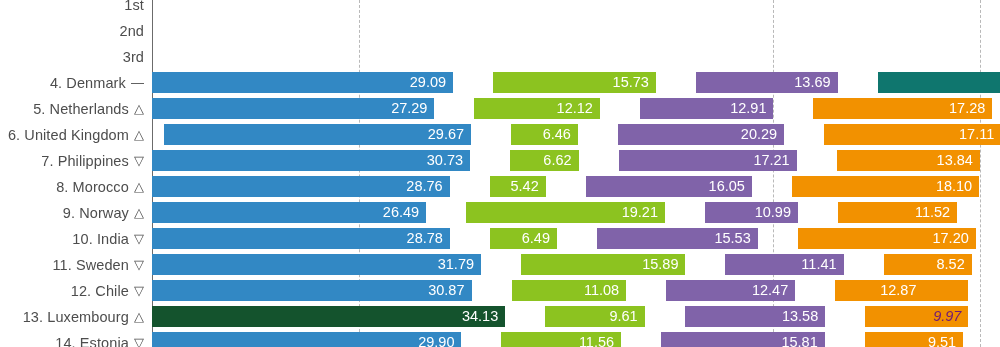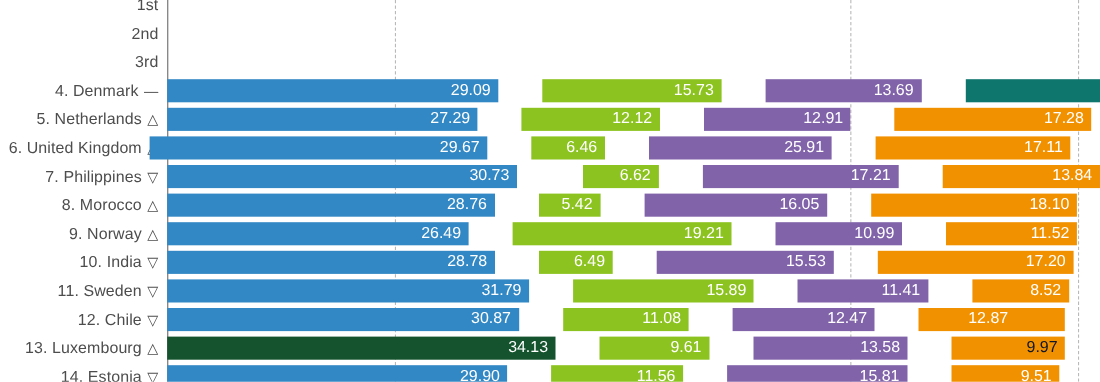--- a/index.html
+++ b/index.html
@@ -170,45 +170,45 @@
           <div class="seg" style="width: 178.848px; background: rgb(242, 145, 0);">
             <span class="seg-label" style="color: rgb(255, 255, 255);">17.28</span>
           </div>
         </div>
       </div>
       <div class="row" style="top: 124px; height: 21px;">
         <div class="row-label" style="width: 152px; left: 0px; right: auto; color: rgb(77, 77, 77);">
           <span>6. United Kingdom</span>
           <span class="marker">△</span>
         </div>
-        <div class="row-bars" style="left: 136px;">
+        <div class="row-bars" style="left: 164px;">
           <div class="seg" style="width: 307.084px; background: rgb(50, 136, 196);">
             <span class="seg-label" style="color: rgb(255, 255, 255);">29.67</span>
           </div>
           <div class="seg" style="width: 66.861px; background: rgb(140, 195, 32);">
             <span class="seg-label" style="color: rgb(255, 255, 255);">6.46</span>
           </div>
           <div class="seg" style="width: 166.221px; background: rgb(128, 99, 169);">
-            <span class="seg-label" style="color: rgb(255, 255, 255);">25.91</span>
+            <span class="seg-label" style="color: rgb(255, 255, 255);">20.29</span>
           </div>
           <div class="seg" style="width: 177.088px; background: rgb(242, 145, 0);">
             <span class="seg-label" style="color: rgb(255, 255, 255);">17.11</span>
           </div>
         </div>
       </div>
       <div class="row" style="top: 150px; height: 21px;">
         <div class="row-label" style="width: 152px; left: 0px; right: auto; color: rgb(77, 77, 77);">
           <span>7. Philippines</span>
           <span class="marker">▽</span>
         </div>
         <div class="row-bars" style="left: 152px;">
           <div class="seg" style="width: 318.055px; background: rgb(50, 136, 196);">
             <span class="seg-label" style="color: rgb(255, 255, 255);">30.73</span>
           </div>
-          <div class="seg" style="width: 68.517px; background: rgb(140, 195, 32); margin-left: 20px;">
+          <div class="seg" style="width: 68.517px; background: rgb(140, 195, 32);">
             <span class="seg-label" style="color: rgb(255, 255, 255);">6.62</span>
           </div>
           <div class="seg" style="width: 178.124px; background: rgb(128, 99, 169);">
             <span class="seg-label" style="color: rgb(255, 255, 255);">17.21</span>
           </div>
           <div class="seg" style="width: 143.244px; background: rgb(242, 145, 0);">
             <span class="seg-label" style="color: rgb(255, 255, 255);">13.84</span>
           </div>
         </div>
       </div>
@@ -237,21 +237,21 @@
           <span>9. Norway</span>
           <span class="marker">△</span>
         </div>
         <div class="row-bars" style="left: 152px;">
           <div class="seg" style="width: 274.171px; background: rgb(50, 136, 196);">
             <span class="seg-label" style="color: rgb(255, 255, 255);">26.49</span>
           </div>
           <div class="seg" style="width: 198.823px; background: rgb(140, 195, 32);">
             <span class="seg-label" style="color: rgb(255, 255, 255);">19.21</span>
           </div>
-          <div class="seg" style="width: 115px; background: rgb(128, 99, 169);">
+          <div class="seg" style="width: 93px; background: rgb(128, 99, 169);">
             <span class="seg-label" style="color: rgb(255, 255, 255);">10.99</span>
           </div>
           <div class="seg" style="width: 119.232px; background: rgb(242, 145, 0);">
             <span class="seg-label" style="color: rgb(255, 255, 255);">11.52</span>
           </div>
         </div>
       </div>
       <div class="row" style="top: 228px; height: 21px;">
         <div class="row-label" style="width: 152px; left: 0px; right: auto; color: rgb(77, 77, 77);">
           <span>10. India</span>
@@ -321,21 +321,21 @@
           <div class="seg" style="width: 353.245px; background: #14532d;">
             <span class="seg-label" style="color: rgb(255, 255, 255);">34.13</span>
           </div>
           <div class="seg" style="width: 99.4635px; background: rgb(140, 195, 32);">
             <span class="seg-label" style="color: rgb(255, 255, 255);">9.61</span>
           </div>
           <div class="seg" style="width: 140.553px; background: rgb(128, 99, 169);">
             <span class="seg-label" style="color: #ffffff;">13.58</span>
           </div>
           <div class="seg" style="width: 103.189px; background: rgb(242, 145, 0);">
-            <span class="seg-label" style="color: #0f172a;">9.97</span>
+            <span class="seg-label" style="color: #701a75; font-style: italic;">9.97</span>
           </div>
         </div>
       </div>
       <div class="row" style="top: 332px; height: 21px;">
         <div class="row-label" style="width: 152px; left: 0px; right: auto; color: rgb(77, 77, 77);">
           <span>14. Estonia</span>
           <span class="marker">▽</span>
         </div>
         <div class="row-bars" style="left: 152px;">
           <div class="seg" style="width: 309.465px; background: rgb(50, 136, 196);">

